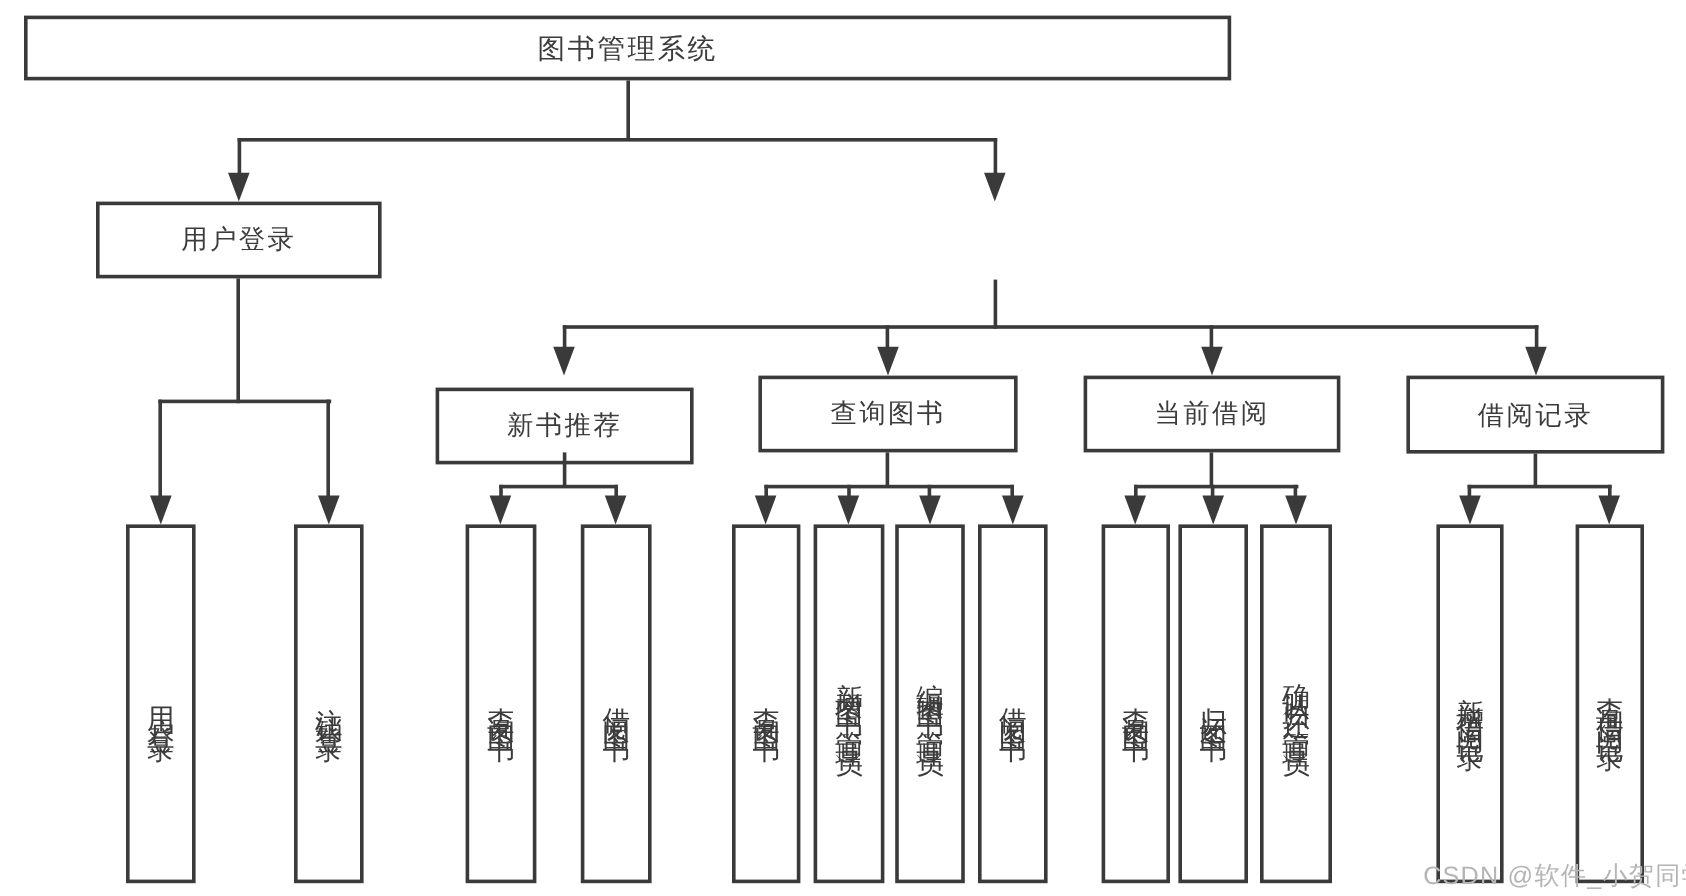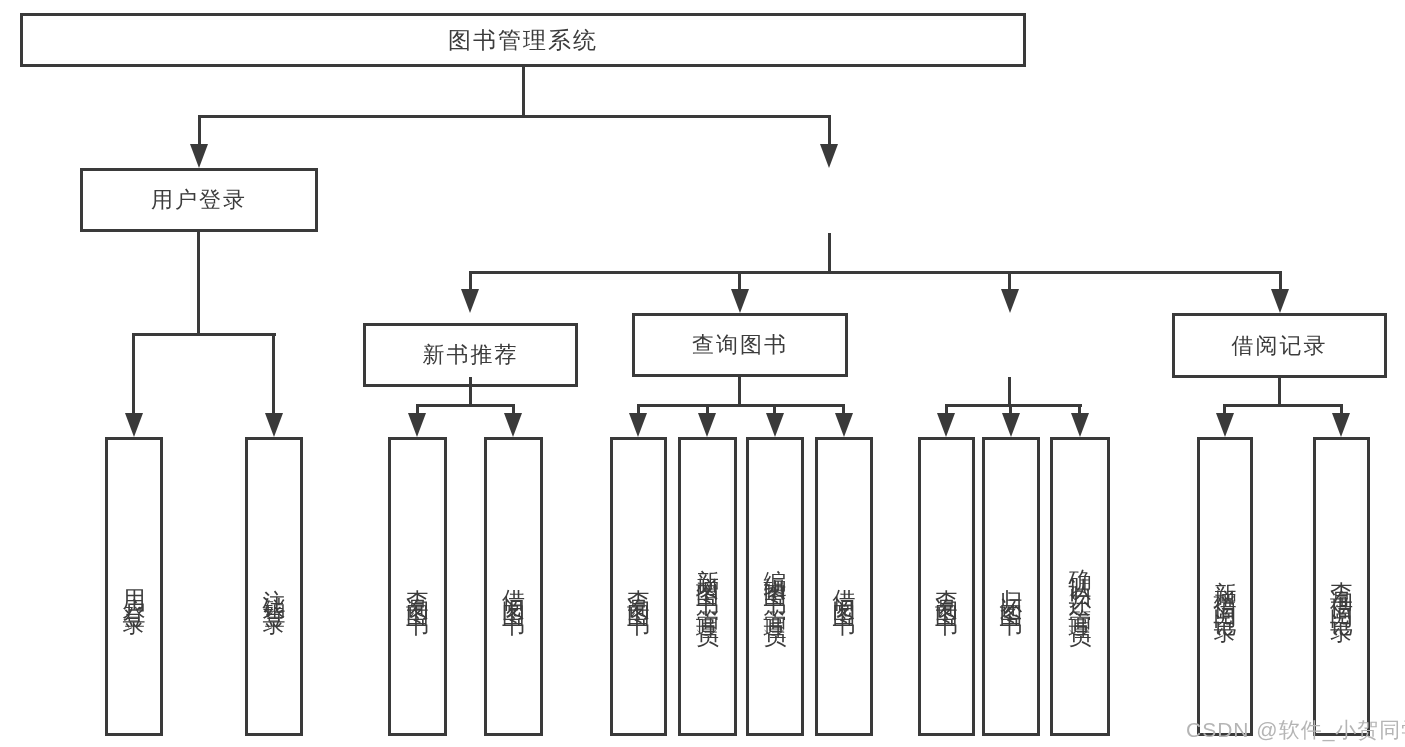--- a/index.html
+++ b/index.html
@@ -57,20 +57,21 @@
   <div class="head" style="left:461px;top:289px;"></div>
   <div class="line" style="left:738px;top:271px;width:3px;height:22px;"></div>
   <div class="head" style="left:731px;top:289px;"></div>
   <div class="line" style="left:1008px;top:271px;width:3px;height:22px;"></div>
   <div class="head" style="left:1001px;top:289px;"></div>
   <div class="line" style="left:1279px;top:271px;width:3px;height:22px;"></div>
   <div class="head" style="left:1271px;top:289px;"></div>
 
   <div class="box" style="left:363px;top:323px;width:215px;height:64px;">新书推荐</div>
   <div class="box" style="left:632px;top:313px;width:216px;height:64px;">查询图书</div>
+  <div class="box" style="left:903px;top:313px;width:214px;height:64px;">当前借阅</div>
   <div class="box" style="left:1172px;top:313px;width:215px;height:65px;">借阅记录</div>
 
   <div class="line" style="left:469px;top:377px;width:3px;height:29px;"></div>
   <div class="line" style="left:416px;top:404px;width:99px;height:3px;"></div>
   <div class="line" style="left:416px;top:404px;width:3px;height:13px;"></div>
   <div class="head" style="left:408px;top:413px;"></div>
   <div class="line" style="left:512px;top:404px;width:3px;height:13px;"></div>
   <div class="head" style="left:504px;top:413px;"></div>
 
   <div class="line" style="left:738px;top:377px;width:3px;height:29px;"></div>

